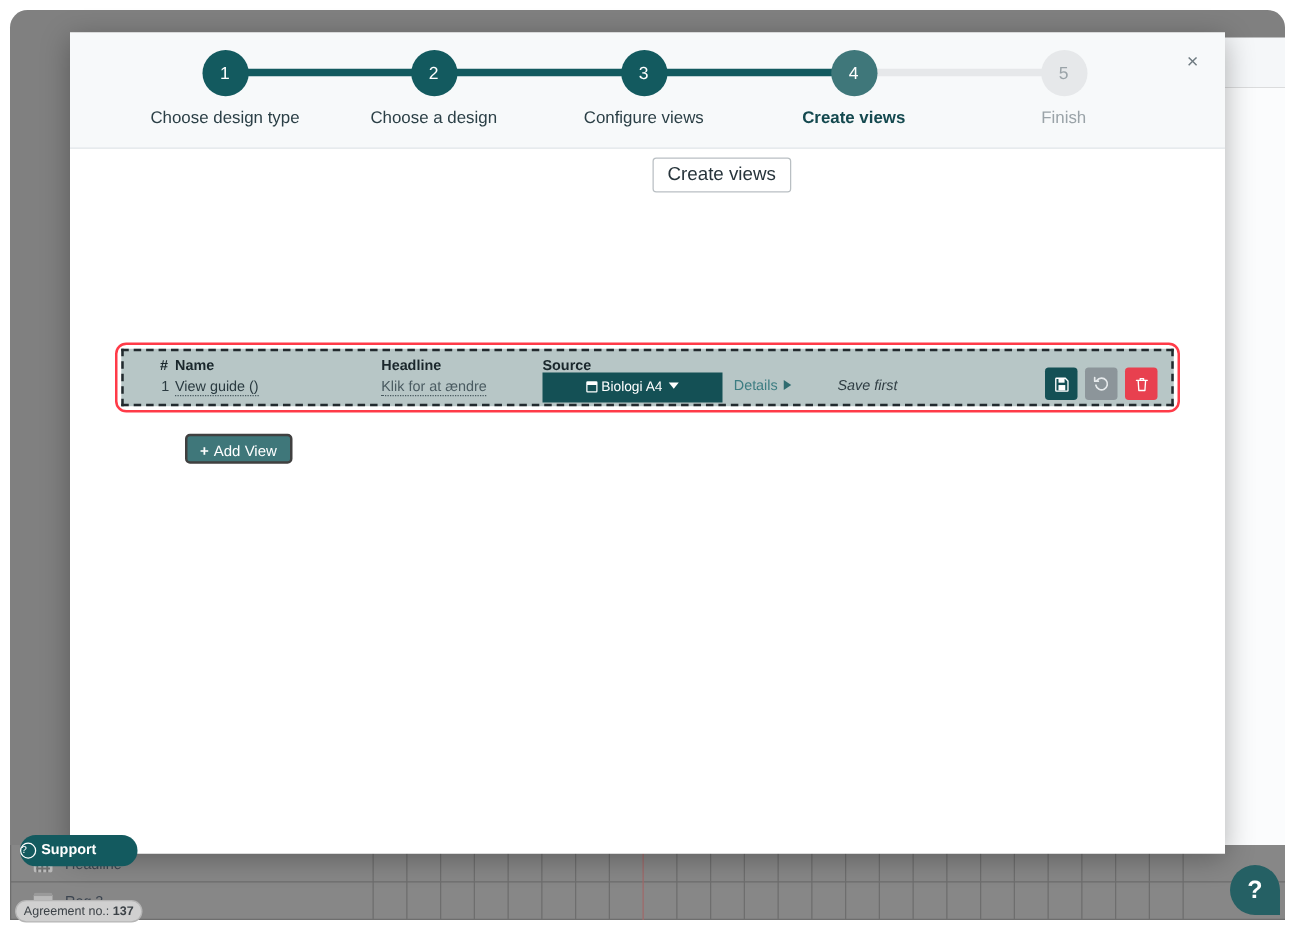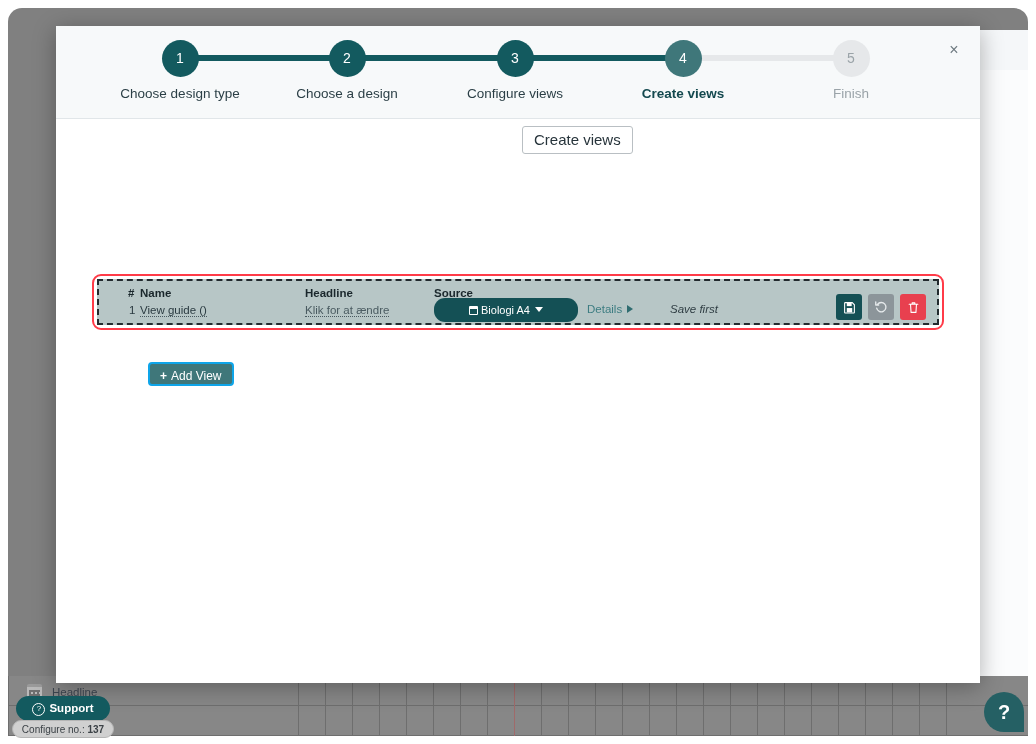--- a/index.html
+++ b/index.html
@@ -249,21 +249,21 @@
     cursor: pointer;
   }
 
   .source-btn {
     position: absolute;
     left: 335px; top: 17px;
     width: 144px; height: 24px;
     background: #145055;
     color: #ffffff;
     font-size: 11px;
-    border-radius: 11px;
+    border-radius: 0;
     text-align: center;
     line-height: 24px;
     cursor: pointer;
   }
   .source-btn .cal-mini {
     display: inline-block;
     width: 9px; height: 9px;
     border: 1px solid #ffffff;
     border-top-width: 3px;
     border-radius: 1px;
@@ -319,28 +319,28 @@
     align-items: center;
     justify-content: center;
     cursor: pointer;
   }
   .act-save { background: #145055; }
   .act-undo { background: #8c959a; }
   .act-del  { background: #e8404f; }
 
   .add-view-btn {
     position: absolute;
-    left: 92px; top: 243px;
+    left: 92px; top: 228px;
     height: 24px;
     padding: 0 10px;
     background: #3f777a;
     color: #ffffff;
     font-size: 12px;
     line-height: 24px;
-    border: 2px solid #0ea5e9;
+    border: 2px solid #404040;
     border-radius: 4px;
     box-sizing: border-box;
     cursor: pointer;
     white-space: nowrap;
   }
   .add-view-btn .plus { font-weight: bold; margin-right: 4px; }
 
   
   .modal-footer {
     position: absolute;
@@ -375,28 +375,28 @@
     font-size: 13px;
     border-radius: 4px;
     text-align: center;
     line-height: 30px;
     cursor: pointer;
   }
 
   
   .support-btn {
     position: absolute;
-    left: 16px; top: 696px;
+    left: 16px; top: 668px;
     width: 94px; height: 25px;
     background: #135a5f;
     color: #ffffff;
     border-radius: 13px;
     font-size: 11.5px;
     font-weight: bold;
-    text-align: center;
+    text-align: left;
     line-height: 25px;
     cursor: pointer;
     z-index: 40;
   }
   .support-btn .q {
     display: inline-block;
     width: 11px; height: 11px;
     border: 1px solid #ffffff;
     border-radius: 50%;
     font-size: 8px;
@@ -605,18 +605,18 @@
 
     </div>
 
 
   </div>
 
   <div class="support-btn">
     <span class="q">?</span><span>Support</span>
   </div>
   <div class="agreement">
-    <span>Configure no.: </span><b>137</b>
+    <span>Agreement no.: </span><b>137</b>
   </div>
 
   <div class="help-fab">?</div>
 
 </div>
 
 </body></html>

